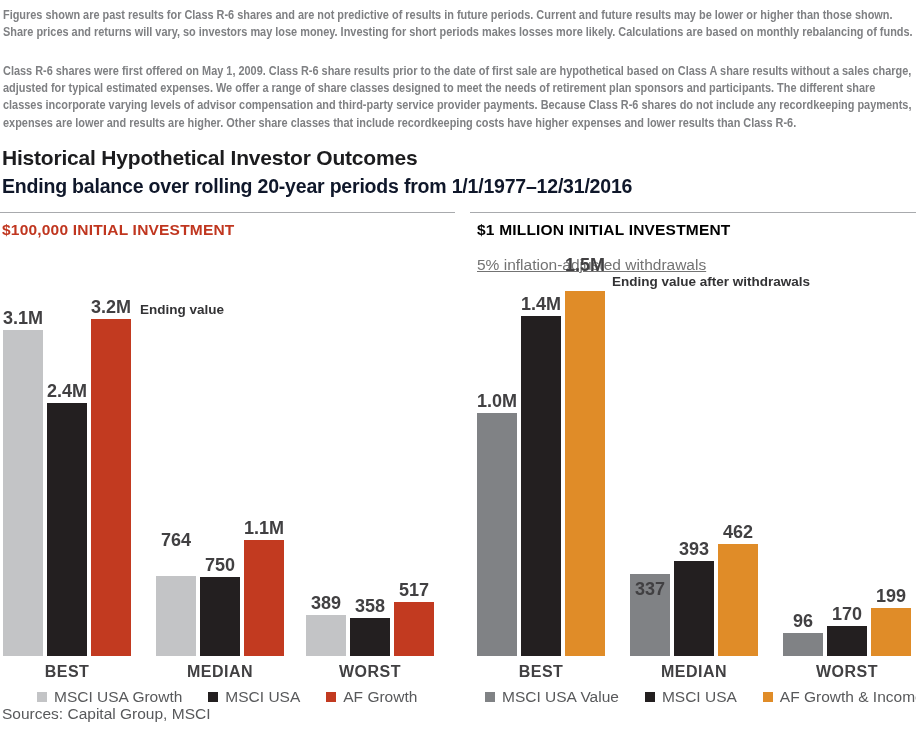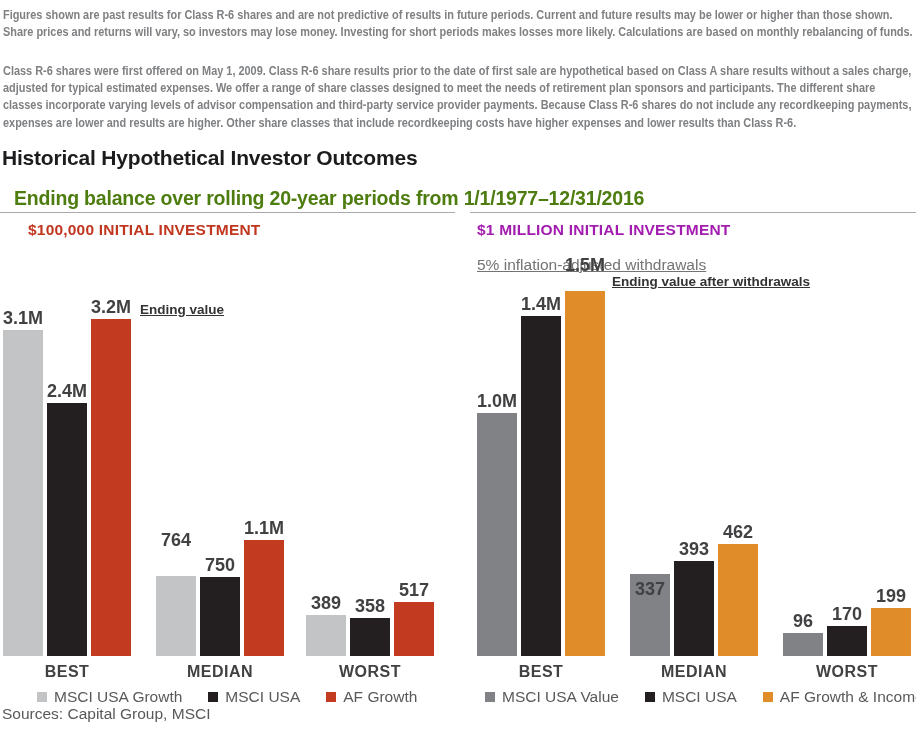--- a/index.html
+++ b/index.html
@@ -12,35 +12,35 @@
     transform:scaleX(0.828);transform-origin:0 0;
     font-weight:700;font-size:13.2px;line-height:17.2px;color:#7f8083;
   }
   #disc1{top:6px;}
   #disc2{top:62px;}
   #page-title{
     position:absolute;left:2px;top:146px;margin:0;
     font-size:21px;font-weight:700;letter-spacing:-0.2px;color:#1c1c1e;text-align:right;
   }
   #page-subtitle{
-    position:absolute;left:2px;top:175px;margin:12px;
-    font-size:19.5px;font-weight:700;letter-spacing:-0.2px;color:#4d7c0f;
+    position:absolute;left:2px;top:175px;margin:0;
+    font-size:19.5px;font-weight:700;letter-spacing:-0.2px;color:#0f172a;
   }
   .rule{position:absolute;top:212px;height:1px;background:#a8aaad;}
   #rule-left{left:0;width:455px;}
   #rule-right{left:470px;width:446px;}
   .chart-header{
     position:absolute;top:221px;font-size:15.5px;font-weight:700;letter-spacing:0.2px;
   }
-  #chart-header-left{left:2px;color:#c0361f;margin-left:26px;}
-  #chart-header-right{left:477px;color:#a21caf;}
+  #chart-header-left{left:2px;color:#c0361f;}
+  #chart-header-right{left:477px;color:#000000;}
   #chart-subheader-right{
     position:absolute;top:256px;left:477px;font-size:15.5px;color:#737373;text-decoration:underline;
   }
-  .annotation{position:absolute;font-size:13.5px;font-weight:700;color:#333335;text-decoration:underline;}
+  .annotation{position:absolute;font-size:13.5px;font-weight:700;color:#333335;}
   #annotation-left{left:140px;top:302px;}
   #annotation-right{left:612px;top:274px;}
   .bar{position:absolute;}
   .bar-value{
     position:absolute;width:72px;text-align:center;
     font-size:18px;font-weight:700;color:#414042;line-height:18px;
   }
   .cat-label{
     position:absolute;width:140px;text-align:center;top:663px;
     font-size:16px;font-weight:700;letter-spacing:0.5px;color:#414042;

